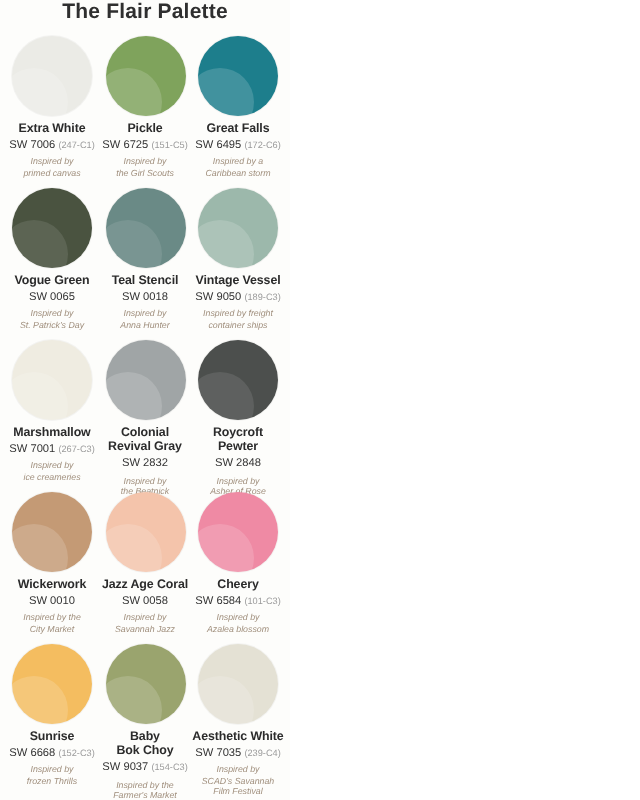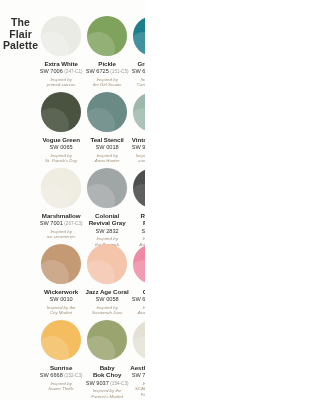--- a/index.html
+++ b/index.html
@@ -5,22 +5,22 @@
   html,body{margin:0;padding:0;}
   body{
     width:145px;height:400px;
     background:#ffffff;
     font-family:"Liberation Sans", sans-serif;
     overflow:hidden;
   }
   #palette-page{
     width:145px;height:400px;
     box-sizing:border-box;
-    padding:16px 3px 2px 3px;
-    display:flex;flex-direction:row;
+    padding:0 3px 2px 3px;
+    display:flex;flex-direction:column;
     background:#fdfdfb;
   }
   #palette-title{
     text-align:center;
     font-size:10.5px;
     font-weight:bold;
     color:#2f2f2f;
     letter-spacing:.1px;
     margin:1px 0 5px 0;
     line-height:1.1;

